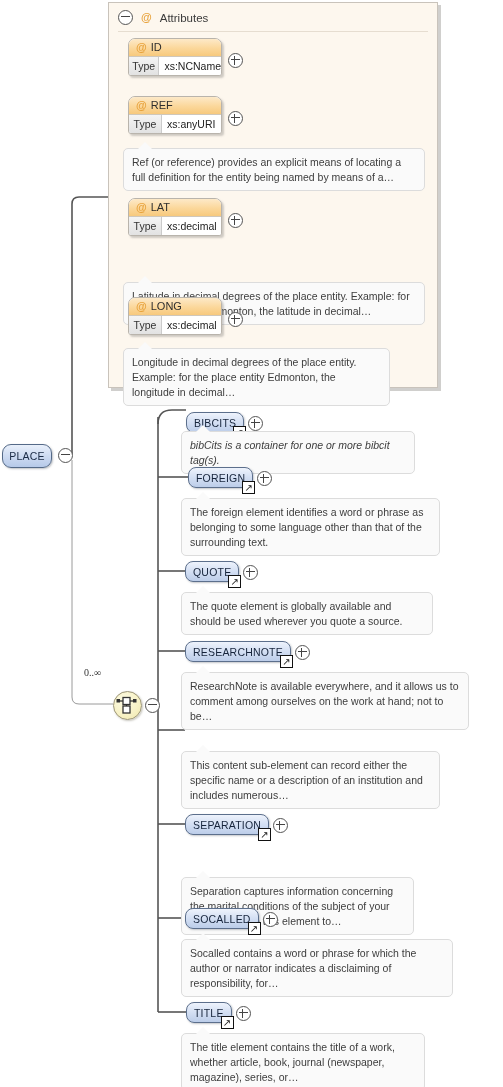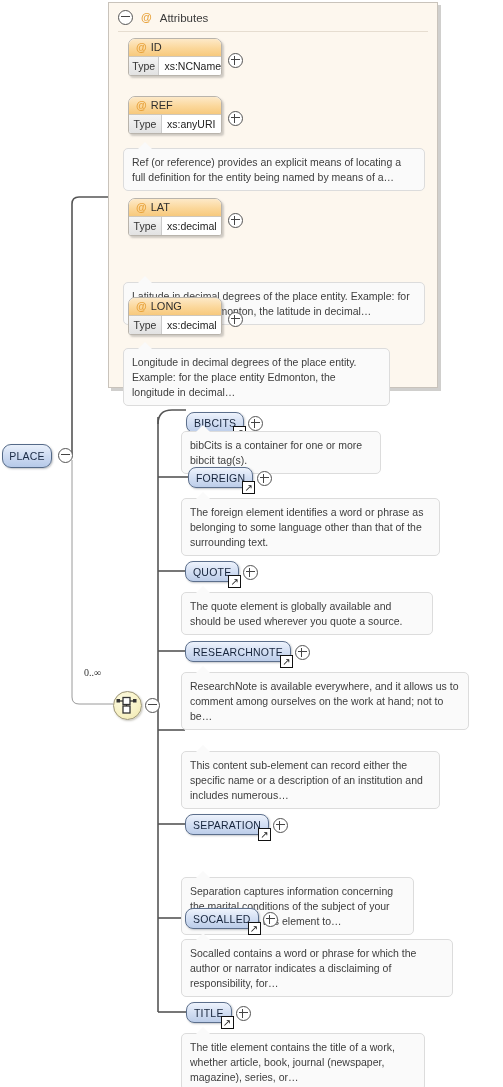--- a/index.html
+++ b/index.html
@@ -243,21 +243,21 @@
   </div>
   <span class="comp-minus minus-circle"></span>
 
   <div class="el" style="left:186px;top:400px;margin-top:12px;">
     <div class="cap">
       <span>BIBCITS</span>
       <span class="ref-ico">↗</span>
     </div>
     <span class="exp plus-circle" style="left:calc(100% + 4px);"></span>
   </div>
-  <div class="doc" style="left:181px;top:431px;width:200px;">
+  <div class="doc" style="left:181px;top:431px;width:234px;font-style:italic;">
     <span class="ptr"></span>
     <span>bibCits is a container for one or more bibcit tag(s).</span>
   </div>
 
   <div class="el" style="left:188px;top:467px;">
     <div class="cap">
       <span>FOREIGN</span>
       <span class="ref-ico">↗</span>
     </div>
     <span class="exp plus-circle" style="left:calc(100% + 4px);"></span>

